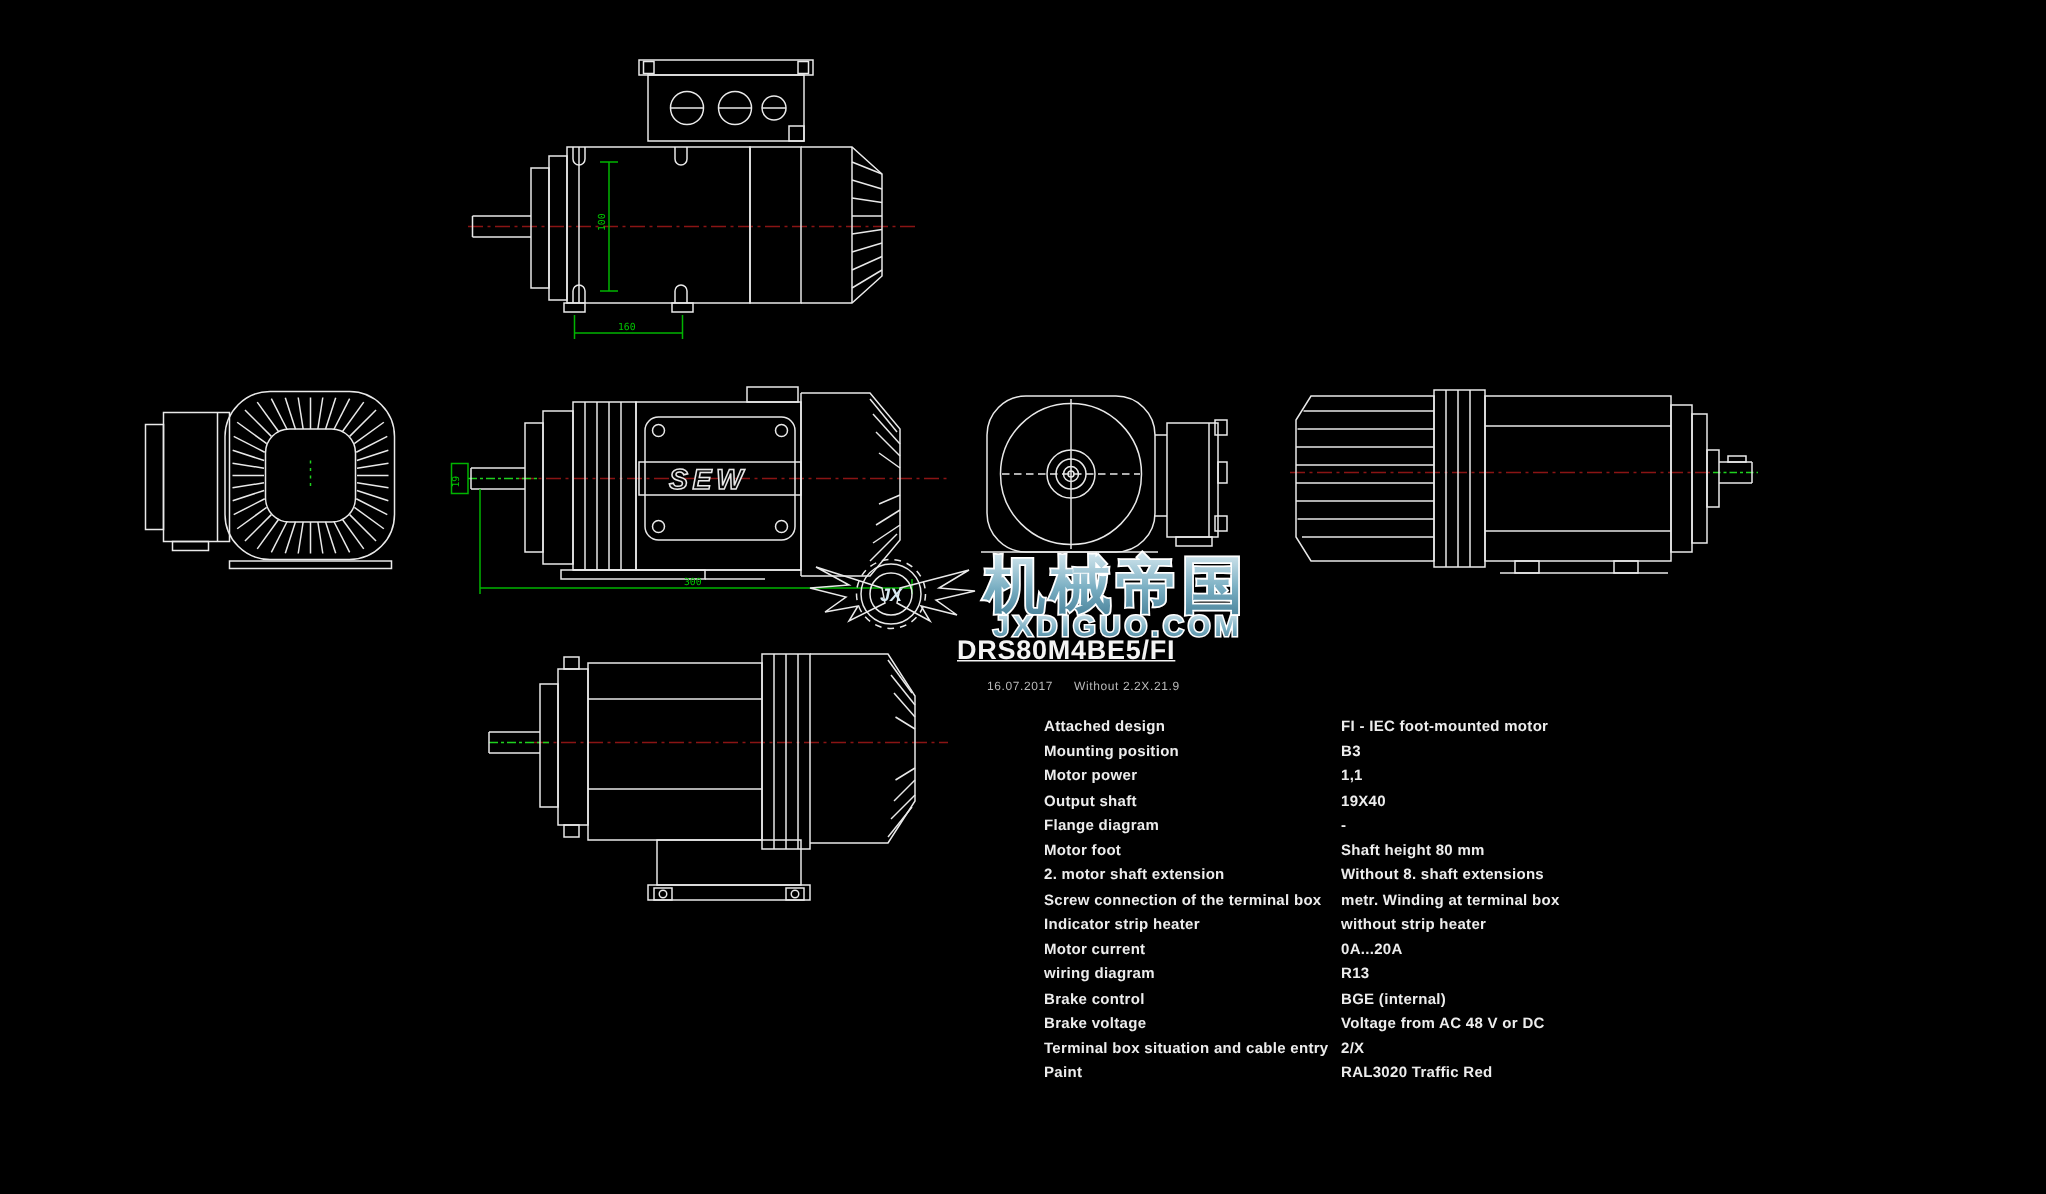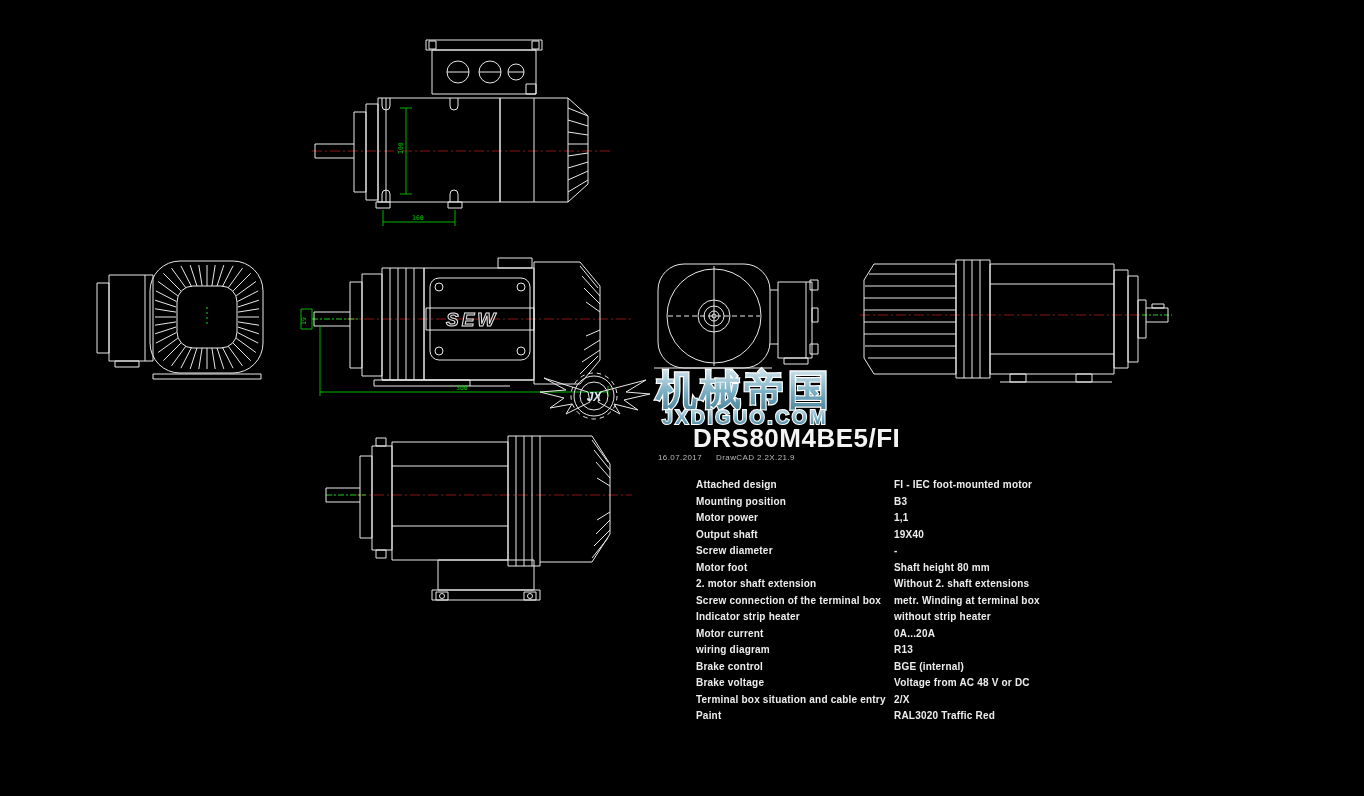--- a/index.html
+++ b/index.html
@@ -7,22 +7,22 @@
          font-family:"Liberation Sans","DejaVu Sans",sans-serif;}
   .view{position:absolute;}
   .view line,.view rect,.view circle,.view path,.view polyline{
          stroke:#e9e9e9;fill:none;stroke-width:1;vector-effect:non-scaling-stroke;}
   .view .cl{stroke:#8a1414;stroke-dasharray:10 3 2 3;}
   .view .gl line{stroke:#1fd11f;}
   .view .gr line,.view .gr rect{stroke:#00b400;}
   .view text.dim{fill:#00c800;stroke:none;font-size:6.5px;font-family:"DejaVu Sans Mono",monospace;}
   .view text.splate{fill:#060606;stroke:#e9e9e9;stroke-width:1;font-size:19px;font-weight:bold;
          font-style:italic;letter-spacing:3px;}
-  #title{position:absolute;left:693px;top:423px;color:#f4f4f4;font-size:26px;font-weight:600;
-         letter-spacing:.5px;white-space:nowrap;}
+  #title{position:absolute;left:638px;top:423px;color:#f4f4f4;font-size:18px;font-weight:600;
+         letter-spacing:.5px;white-space:nowrap;text-decoration:underline;}
   #meta{position:absolute;left:658px;top:453px;color:#b9b9b9;font-size:8px;letter-spacing:.4px;}
   #meta span{margin-right:14px;}
   #rednote{position:absolute;left:903px;top:423px;color:#dd1111;font-size:23px;font-weight:bold;
          letter-spacing:1px;white-space:nowrap;}
   #spec{position:absolute;left:696px;top:477px;display:grid;grid-template-columns:198px auto;
          grid-auto-rows:16.5px;color:#ededed;font-size:10px;font-weight:700;letter-spacing:.2px;}
   #spec div{white-space:nowrap;line-height:16.5px;}
   #wm text{paint-order:stroke;}
   #wm .brand{font-size:41px;font-weight:bold;letter-spacing:3px;fill:url(#wg);stroke:#fff;stroke-width:2.4px;}
   #wm .site{font-size:19.5px;font-weight:bold;letter-spacing:2.5px;fill:url(#wg);stroke:#fff;stroke-width:2px;}
@@ -320,39 +320,39 @@
       <circle cx="56" cy="40" r="20" fill="#0a222b" stroke="#fff" stroke-width="1.2"></circle>
       <circle cx="56" cy="40" r="14" fill="#0a222b" stroke="#fff" stroke-width="1.5"></circle>
       <text class="jx" x="56" y="44.5" text-anchor="middle">JX</text>
     </g>
     <text class="brand" x="118" y="48">机械帝国</text>
     <text class="site" x="124" y="68">JXDIGUO.COM</text>
   </svg>
 
   <div id="title">DRS80M4BE5/FI</div>
   <div id="meta">
-    <span>16.07.2017</span><span>DrawCAD 2.2X.21.9</span>
+    <span>16.07.2017</span><span>Without 2.2X.21.9</span>
   </div>
 
 
   <div id="spec">
       <div>Attached design</div>
       <div>FI - IEC foot-mounted motor</div>
       <div>Mounting position</div>
       <div>B3</div>
       <div>Motor power</div>
       <div>1,1</div>
       <div>Output shaft</div>
       <div>19X40</div>
-      <div>Screw diameter</div>
+      <div>Flange diagram</div>
       <div>-</div>
       <div>Motor foot</div>
       <div>Shaft height 80 mm</div>
       <div>2. motor shaft extension</div>
-      <div>Without 2. shaft extensions</div>
+      <div>Without 8. shaft extensions</div>
       <div>Screw connection of the terminal box</div>
       <div>metr. Winding at terminal box</div>
       <div>Indicator strip heater</div>
       <div>without strip heater</div>
       <div>Motor current</div>
       <div>0A...20A</div>
       <div>wiring diagram</div>
       <div>R13</div>
       <div>Brake control</div>
       <div>BGE (internal)</div>

